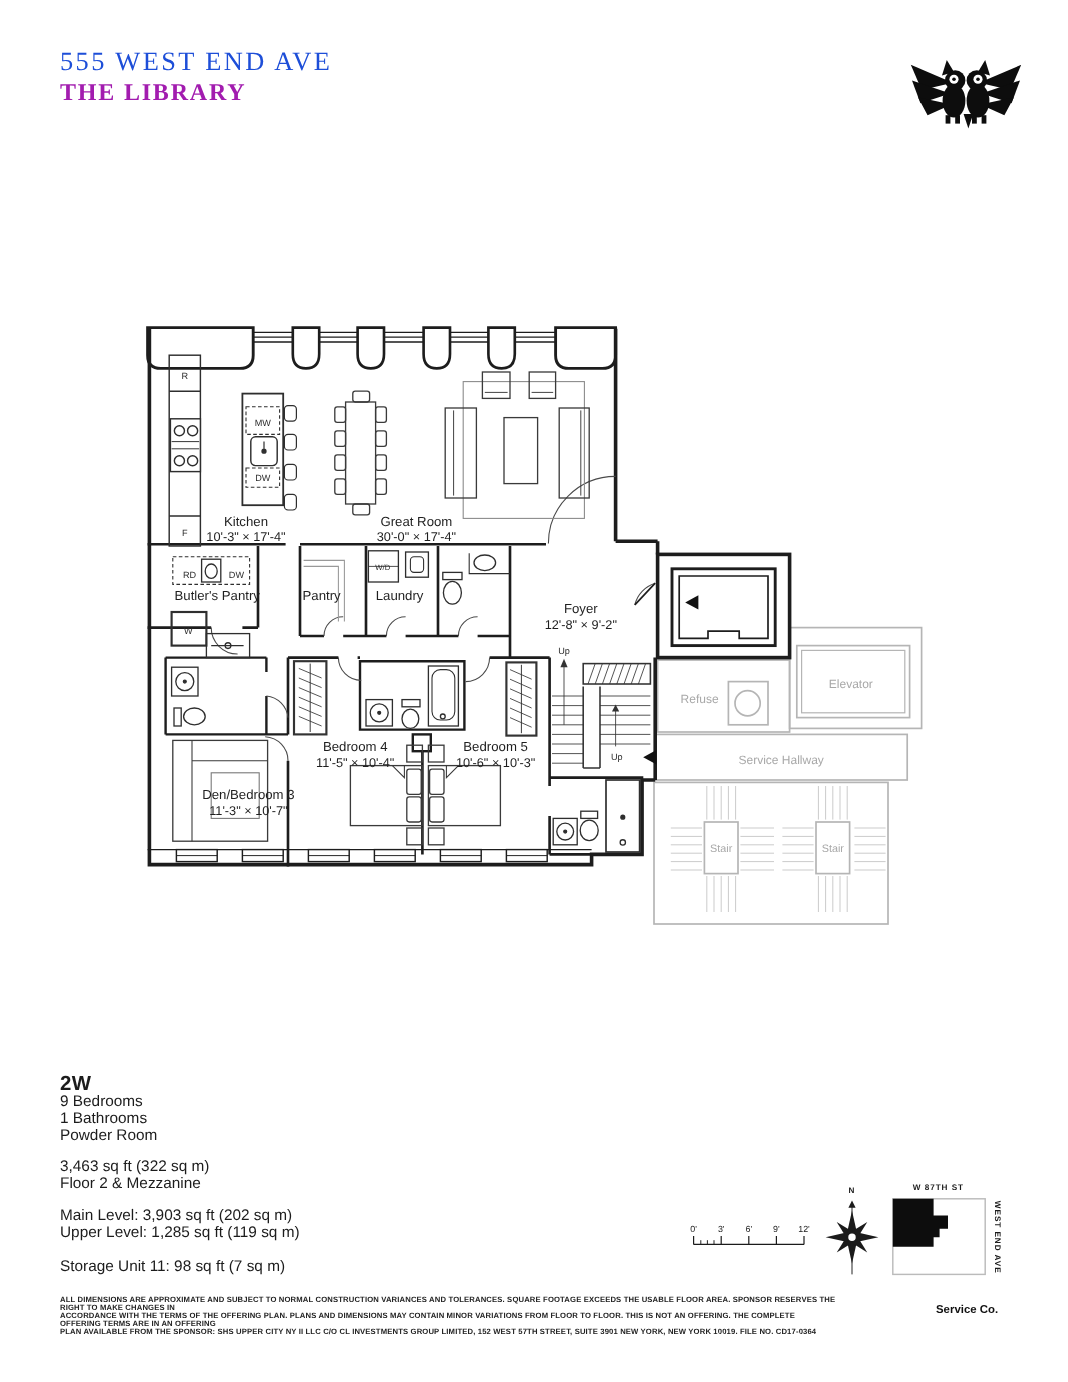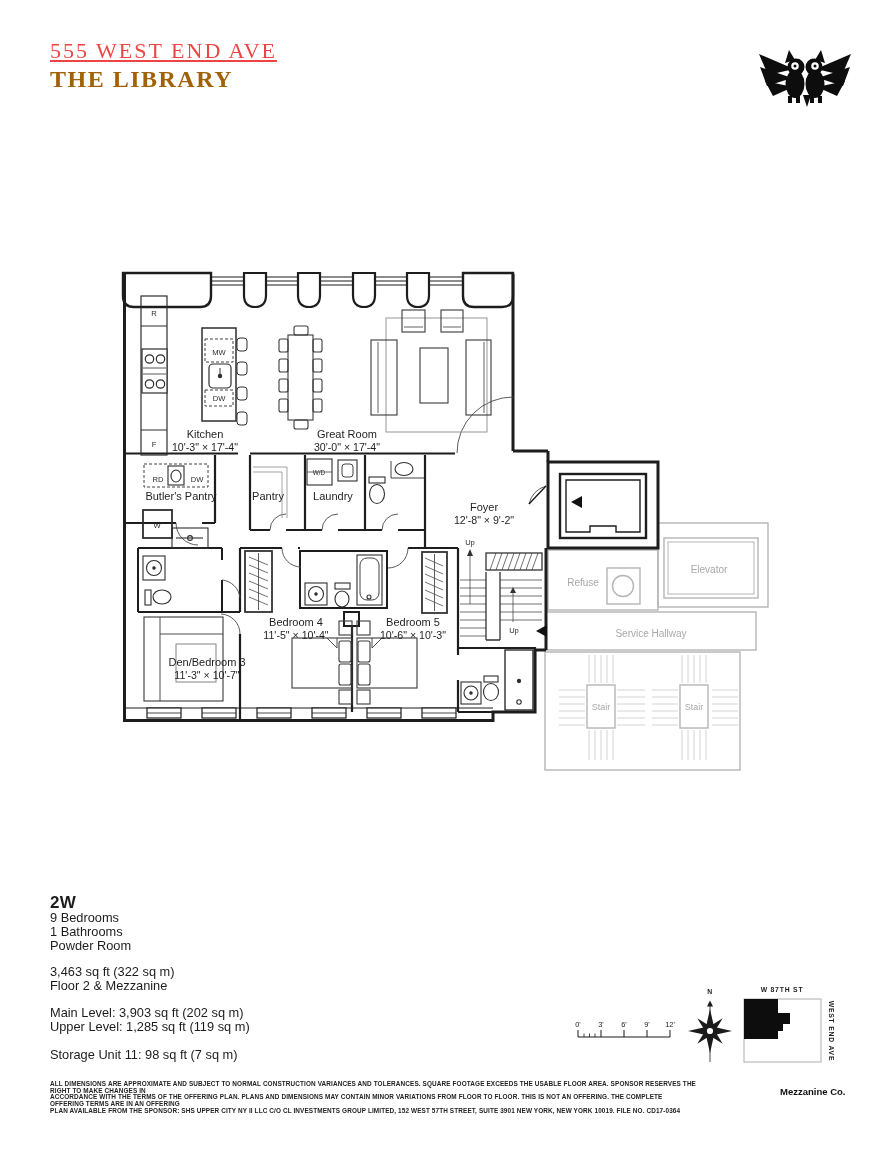--- a/index.html
+++ b/index.html
@@ -1,22 +1,22 @@
 <!DOCTYPE html>
 <html><head>
 <meta charset="utf-8">
 <style>
   html,body{margin:0;padding:0;background:#e8e8e8;}
   .page{position:relative;width:890px;height:1152px;background:#ffffff;overflow:hidden;
         font-family:"Liberation Sans",sans-serif;color:#1c1c1c;}
   .abs{position:absolute;}
   .hdr-address{left:50px;top:38px;font-family:"Liberation Serif",serif;font-size:22px;
-               letter-spacing:2px;color:#ef4444;text-decoration:underline;}
-  .hdr-name{left:50px;top:66px;font-family:"Liberation Serif",serif;font-size:24px;
-            letter-spacing:1.5px;color:#a16207;font-weight:600;}
+               letter-spacing:2px;color:#1d4ed8;}
+  .hdr-name{left:50px;top:66px;font-family:"Liberation Serif",serif;font-size:20px;
+            letter-spacing:1.5px;color:#a21caf;font-weight:600;}
   .unit-title{left:50px;top:876px;font-size:17px;font-weight:600;letter-spacing:.3px;margin-top:17px;}
   .spec{left:50px;font-size:12.8px;line-height:14.2px;font-weight:500;}
   .fineprint{left:50px;top:1081px;width:648px;font-size:6.4px;line-height:6.7px;
              font-weight:bold;color:#232323;letter-spacing:.12px;}
   .company{left:780px;top:1086px;font-size:9.5px;font-weight:bold;color:#111;}
   svg text{font-family:"Liberation Sans",sans-serif;}
   .room-name{font-size:11px;fill:#1f1f1f;}
   .room-dim{font-size:10.6px;fill:#1f1f1f;}
   .tiny{font-size:7.6px;fill:#2c2c2c;}
   .tiny2{font-size:6.4px;fill:#2c2c2c;}
@@ -382,15 +382,15 @@
   </div>
 
   <div class="abs spec" style="top:1048px">Storage Unit 11: 98 sq ft (7 sq m)</div>
 
   <div class="abs fineprint">
     <div>ALL DIMENSIONS ARE APPROXIMATE AND SUBJECT TO NORMAL CONSTRUCTION VARIANCES AND TOLERANCES. SQUARE FOOTAGE EXCEEDS THE USABLE FLOOR AREA. SPONSOR RESERVES THE RIGHT TO MAKE CHANGES IN</div>
     <div>ACCORDANCE WITH THE TERMS OF THE OFFERING PLAN. PLANS AND DIMENSIONS MAY CONTAIN MINOR VARIATIONS FROM FLOOR TO FLOOR. THIS IS NOT AN OFFERING. THE COMPLETE OFFERING TERMS ARE IN AN OFFERING</div>
     <div>PLAN AVAILABLE FROM THE SPONSOR: SHS UPPER CITY NY II LLC C/O CL INVESTMENTS GROUP LIMITED,  152 WEST 57TH STREET, SUITE 3901 NEW YORK, NEW YORK 10019. FILE NO. CD17-0364</div>
   </div>
 
-  <div class="abs company">Mezzanine Co.</div>
+  <div class="abs company">Service Co.</div>
 
 </div>
 
 </body></html>

